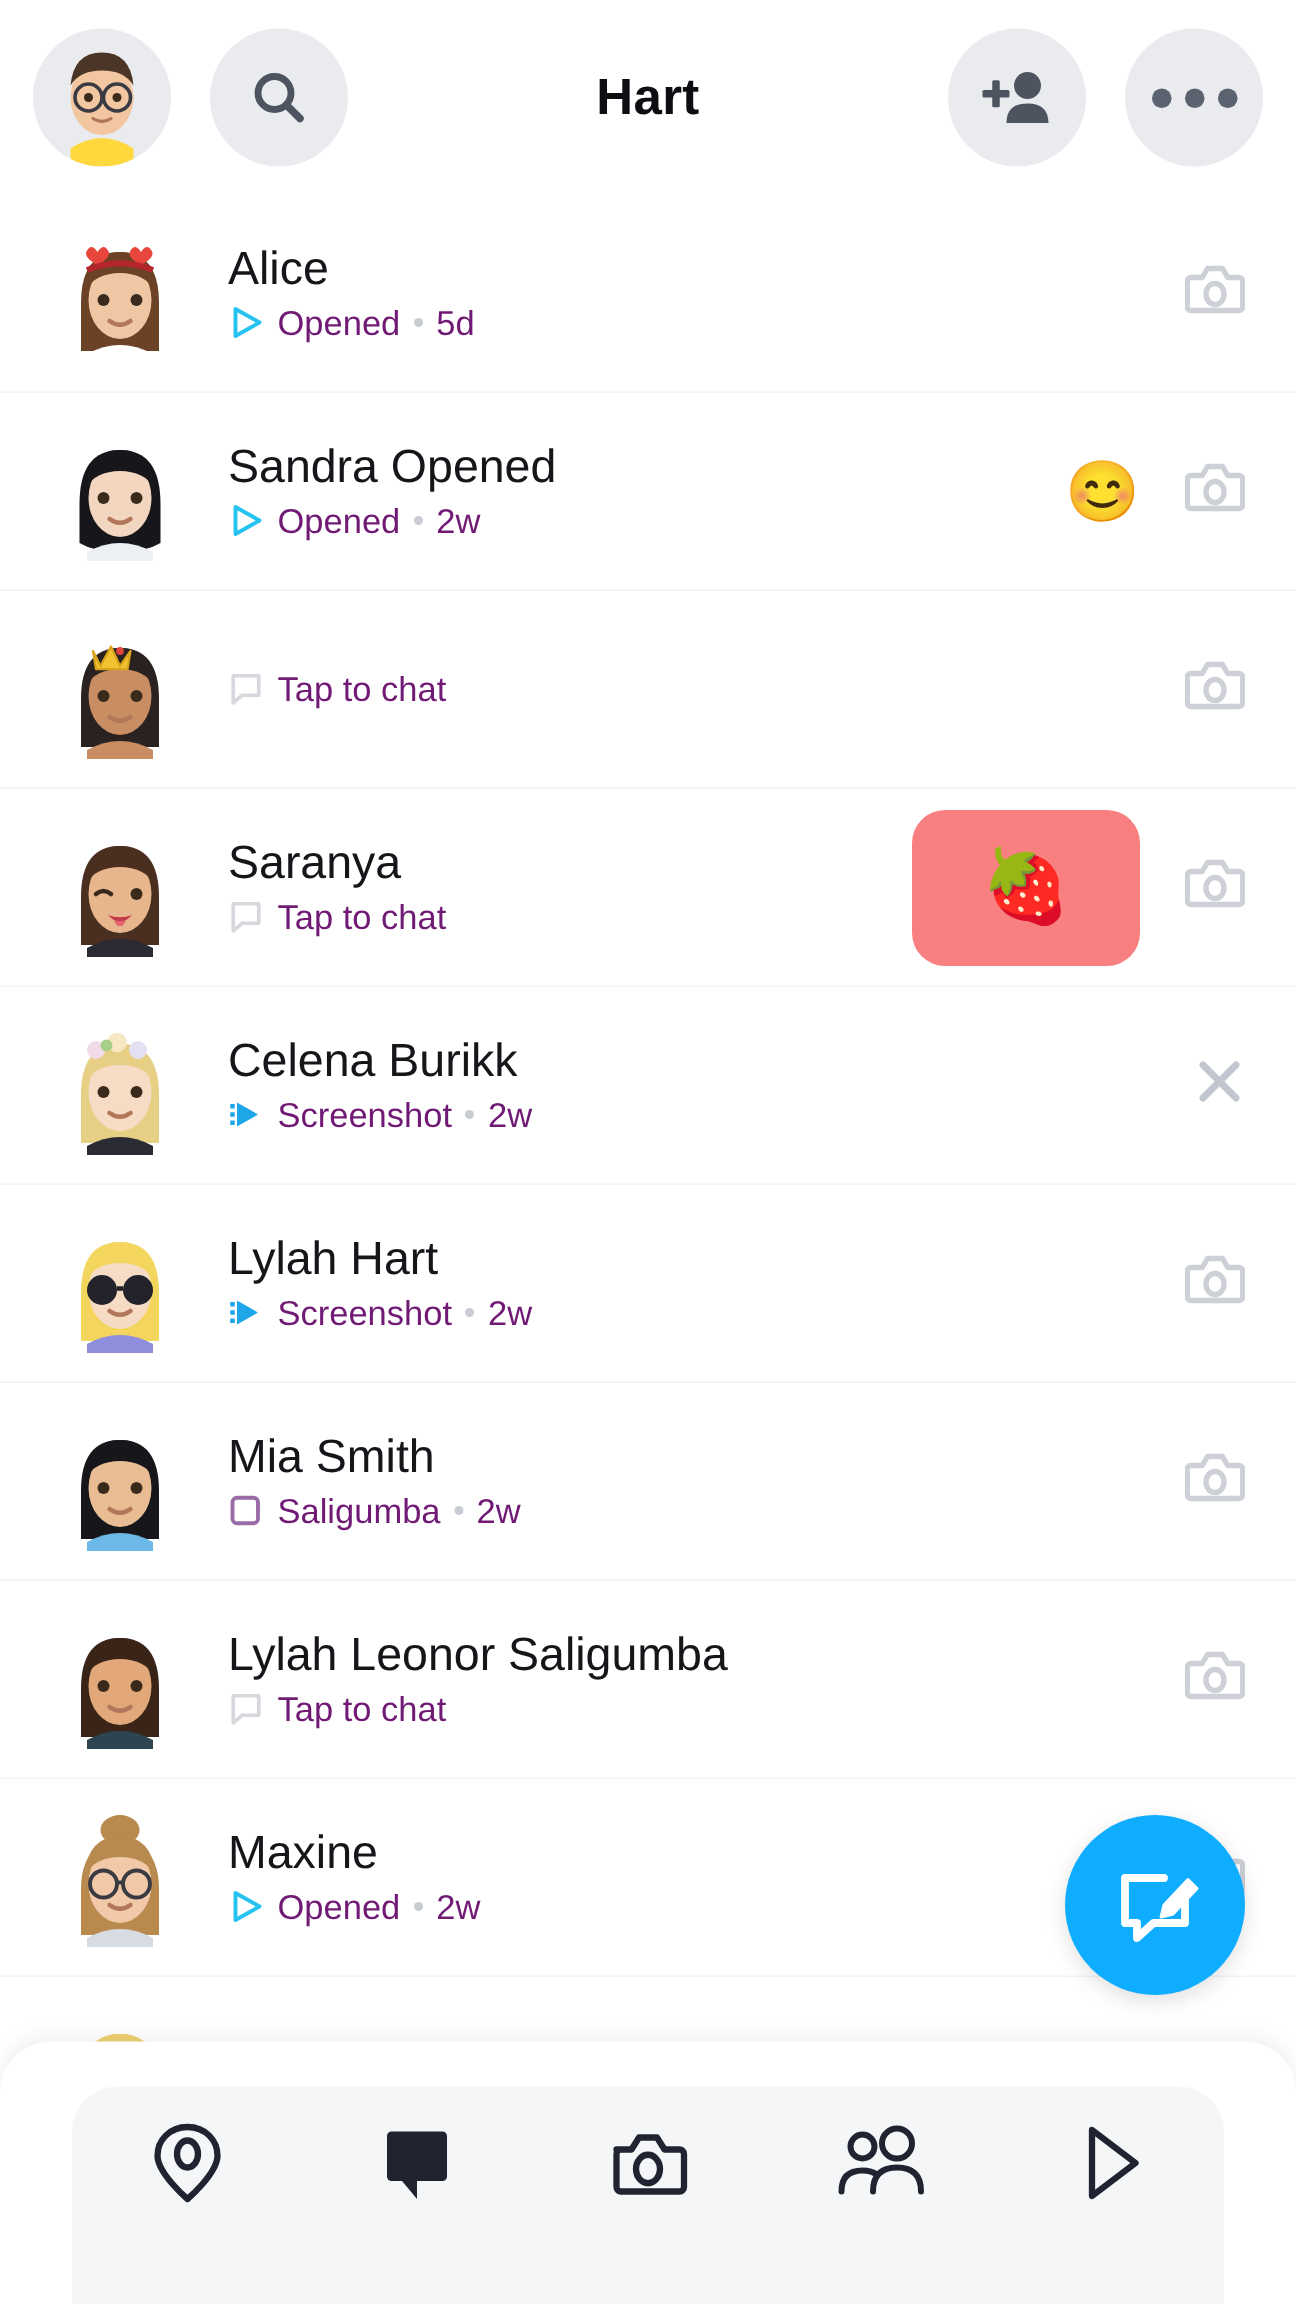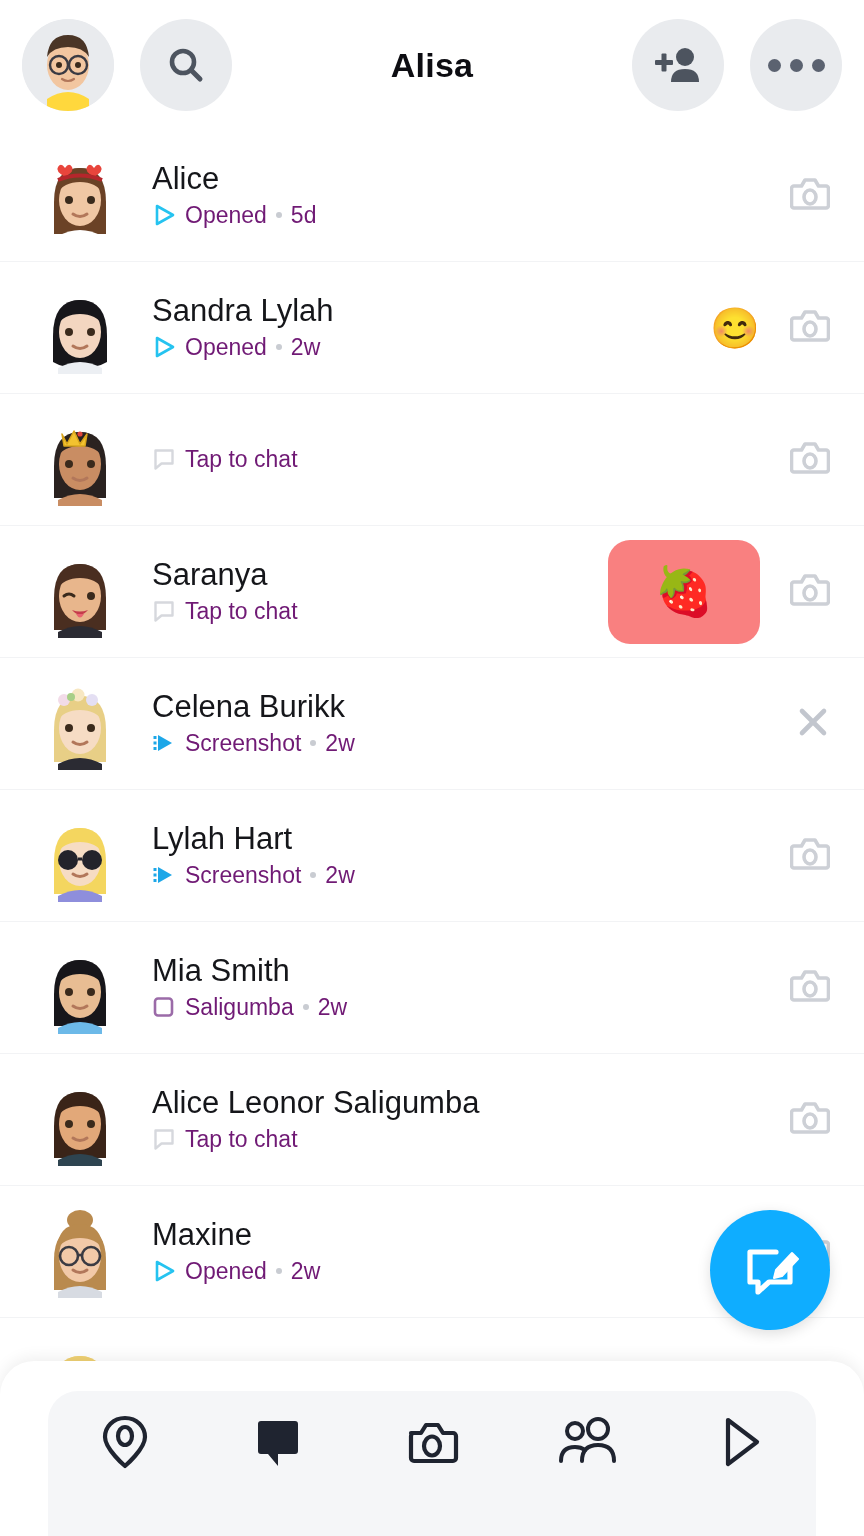--- a/index.html
+++ b/index.html
@@ -215,21 +215,21 @@
       </svg>
     </div>
 
     <div class="hdr-circle">
       <svg width="44" height="44" viewBox="0 0 44 44">
         <circle cx="19" cy="19" r="11" fill="none" stroke="#4d545f" stroke-width="4.6"></circle>
         <line x1="27" y1="27" x2="36" y2="36" stroke="#4d545f" stroke-width="5" stroke-linecap="round"></line>
       </svg>
     </div>
 
-    <div class="hdr-title">Alisa</div>
+    <div class="hdr-title">Hart</div>
 
     <div class="hdr-right">
       <div class="hdr-circle">
         <svg width="50" height="46" viewBox="0 0 50 46">
           <rect x="2" y="18" width="18" height="5" rx="1" fill="#4d545f"></rect>
           <rect x="8.5" y="11.5" width="5" height="18" rx="1" fill="#4d545f"></rect>
           <circle cx="32" cy="15" r="9" fill="#4d545f"></circle>
           <path d="M18 40 q0 -13 14 -13 q14 0 14 13 z" fill="#4d545f"></path>
         </svg>
       </div>
@@ -285,21 +285,21 @@
             <path d="M19 54 q0 -36 27 -36 q27 0 27 36 l0 26 q-10 6 -27 6 q-17 0 -27 -6z" fill="#17161a"></path>
             <path d="M24 86 q22 -12 44 0 l0 6 l-44 0z" fill="#eceff3"></path>
             <ellipse cx="46" cy="50" rx="21" ry="26" fill="#f3d6c0"></ellipse>
             <path d="M22 44 q3 -26 24 -26 q21 0 24 26 q-8 -12 -24 -12 q-16 0 -24 12z" fill="#17161a"></path>
             <circle cx="35" cy="50" r="4" fill="#3a2a1c"></circle>
             <circle cx="57" cy="50" r="4" fill="#3a2a1c"></circle>
             <path d="M39 64 q7 5 14 0" stroke="#b2775a" stroke-width="3" fill="none" stroke-linecap="round"></path>
           </svg>
         </div>
     <div class="row-body">
-      <div class="row-name">Sandra Lylah</div>
+      <div class="row-name">Sandra Opened</div>
       <div class="row-status">
             <span class="status-ico">
               <svg xmlns="http://www.w3.org/2000/svg" width="24" height="24" viewBox="0 0 24 24">
                 <path d="M5 3 L21 12 L5 21 z" fill="none" stroke="#25c3f0" stroke-width="2.6" stroke-linejoin="round"></path>
               </svg>
             </span>
             <span>Opened</span>
             <span class="sep"></span>
             <span>2w</span>
           </div>
@@ -488,21 +488,21 @@
             <path d="M20 52 q0 -34 26 -34 q26 0 26 34 l0 32 l-52 0z" fill="#3a2418"></path>
             <path d="M24 86 q22 -12 44 0 l0 6 l-44 0z" fill="#2e4450"></path>
             <ellipse cx="46" cy="50" rx="21" ry="26" fill="#e2a879"></ellipse>
             <path d="M22 44 q3 -26 24 -26 q21 0 24 26 q-8 -12 -24 -12 q-16 0 -24 12z" fill="#3a2418"></path>
             <circle cx="35" cy="50" r="4" fill="#3a2a1c"></circle>
             <circle cx="57" cy="50" r="4" fill="#3a2a1c"></circle>
             <path d="M39 64 q7 5 14 0" stroke="#b2775a" stroke-width="3" fill="none" stroke-linecap="round"></path>
           </svg>
         </div>
     <div class="row-body">
-      <div class="row-name">Alice Leonor Saligumba</div>
+      <div class="row-name">Lylah Leonor Saligumba</div>
       <div class="row-status">
             <span class="status-ico">
               <svg xmlns="http://www.w3.org/2000/svg" width="24" height="24" viewBox="0 0 24 24">
                 <path d="M3.5 3.5 h17 v13 h-11 l-6 5 z" fill="none" stroke="#d6d8dd" stroke-width="2.4" stroke-linejoin="round"></path>
               </svg>
             </span>
             <span>Tap to chat</span>
           </div>
     </div>
     <div class="row-right">

